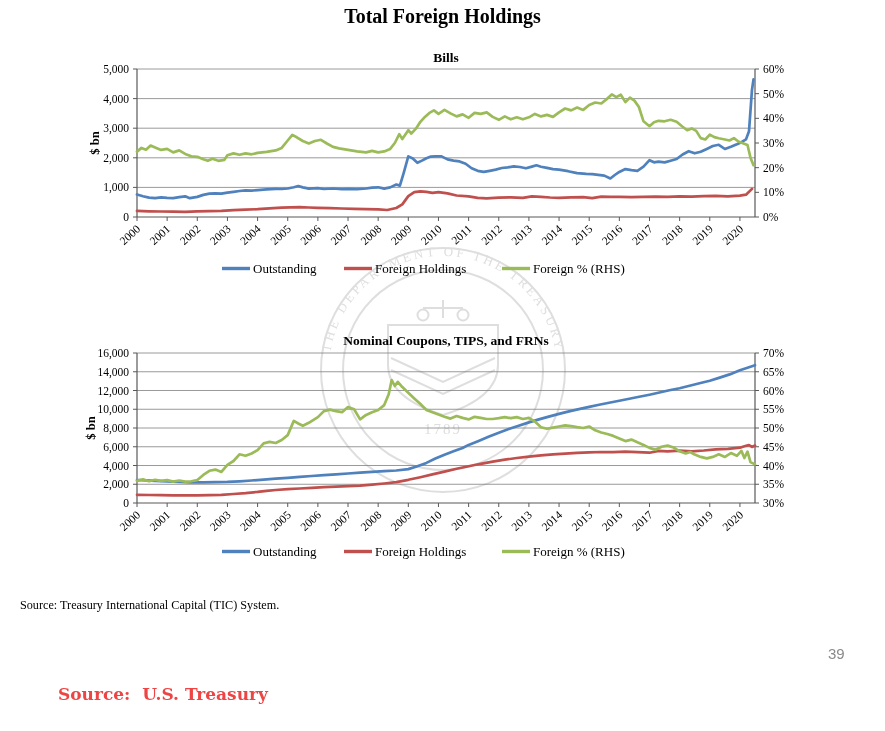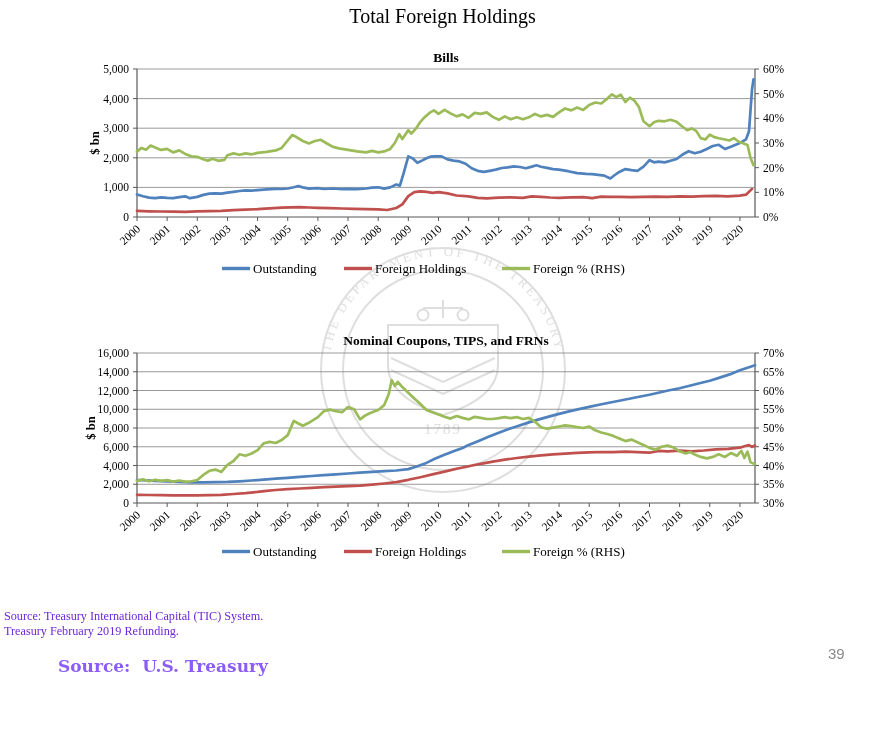--- a/index.html
+++ b/index.html
@@ -1,31 +1,31 @@
 <!DOCTYPE html>
 <html><head>
 <meta charset="utf-8">
 <style>
   html,body{margin:0;padding:0;background:#ffffff;}
   .slide{position:relative;width:885px;height:731px;background:#fff;overflow:hidden;
          font-family:"Liberation Serif",serif;}
   .main-title{position:absolute;top:5px;left:0;width:885px;text-align:center;
-              font-size:20px;font-weight:normal;color:#000;}
+              font-size:20px;font-weight:bold;color:#000;}
   .chart-svg{position:absolute;left:0;width:885px;z-index:1;}
   #chart-svg-0{top:45px;height:245px;}
   #chart-svg-1{top:325px;height:250px;}
   .watermark{position:absolute;left:315px;top:242px;width:256px;height:256px;z-index:0;opacity:0.6;}
   .wm-stroke{stroke:#c9c9c9;fill:none;stroke-width:2;}
   .wm-text{fill:#c9c9c9;font-family:"Liberation Serif",serif;}
-  .footnote{position:absolute;left:4px;top:598px;width:805px;font-size:12.2px;
-            line-height:15.2px;color:#6d28d9;margin-top:11px;}
+  .footnote{position:absolute;left:20px;top:598px;width:805px;font-size:12.2px;
+            line-height:15.2px;color:#000000;}
   .page-number{position:absolute;left:828px;top:645px;font-size:15px;color:#8a8a8a;
                font-family:"Liberation Sans",sans-serif;}
-  .source-caption{position:absolute;left:58px;top:656px;font-size:17px;font-weight:bold;
-                  color:#8b5cf6;font-family:"DejaVu Serif",serif;white-space:pre;}
+  .source-caption{position:absolute;left:58px;top:684px;font-size:17px;font-weight:bold;
+                  color:#ef4444;font-family:"DejaVu Serif",serif;white-space:pre;}
   
   .grid{stroke:#808080;stroke-width:0.8;}
   .axis{stroke:#595959;stroke-width:1.2;}
   .tick{stroke:#595959;stroke-width:1;}
   svg text{font-family:"Liberation Serif",serif;fill:#000;}
   .ticklabel{font-size:11.5px;}
   .xlabel{font-size:11.5px;}
   .ctitle{font-size:13.5px;font-weight:bold;}
   .ylab{font-size:12.5px;font-weight:bold;}
   .legendtext{font-size:13px;}
@@ -248,20 +248,19 @@
       <line x1="222" y1="226.5" x2="250" y2="226.5" stroke="#4F81BD" stroke-width="3.4"></line>
       <text x="253" y="231" class="legendtext">Outstanding</text>
       <line x1="344" y1="226.5" x2="372" y2="226.5" stroke="#C0504D" stroke-width="3.4"></line>
       <text x="375" y="231" class="legendtext">Foreign Holdings</text>
       <line x1="502" y1="226.5" x2="530" y2="226.5" stroke="#9BBB59" stroke-width="3.4"></line>
       <text x="533" y="231" class="legendtext">Foreign % (RHS)</text>
     </svg>
 
   <div class="footnote">
     <div>Source: Treasury International Capital (TIC) System.</div>
-    <div>Treasury February 2019 Refunding.</div>
   </div>
 
   <div class="page-number">39</div>
 
   <div class="source-caption">Source:  U.S. Treasury</div>
 
 </div>
 
 </body></html>

